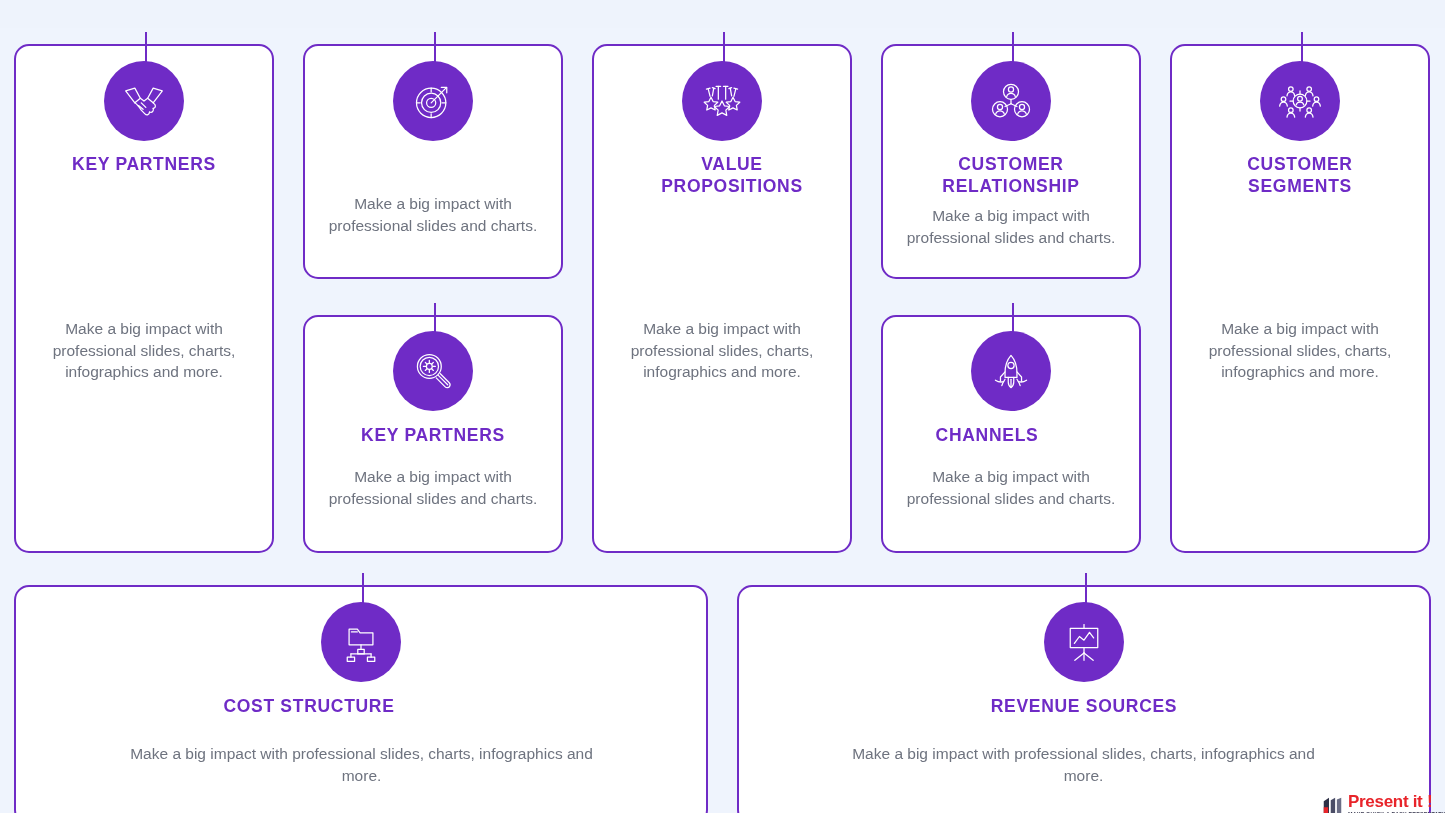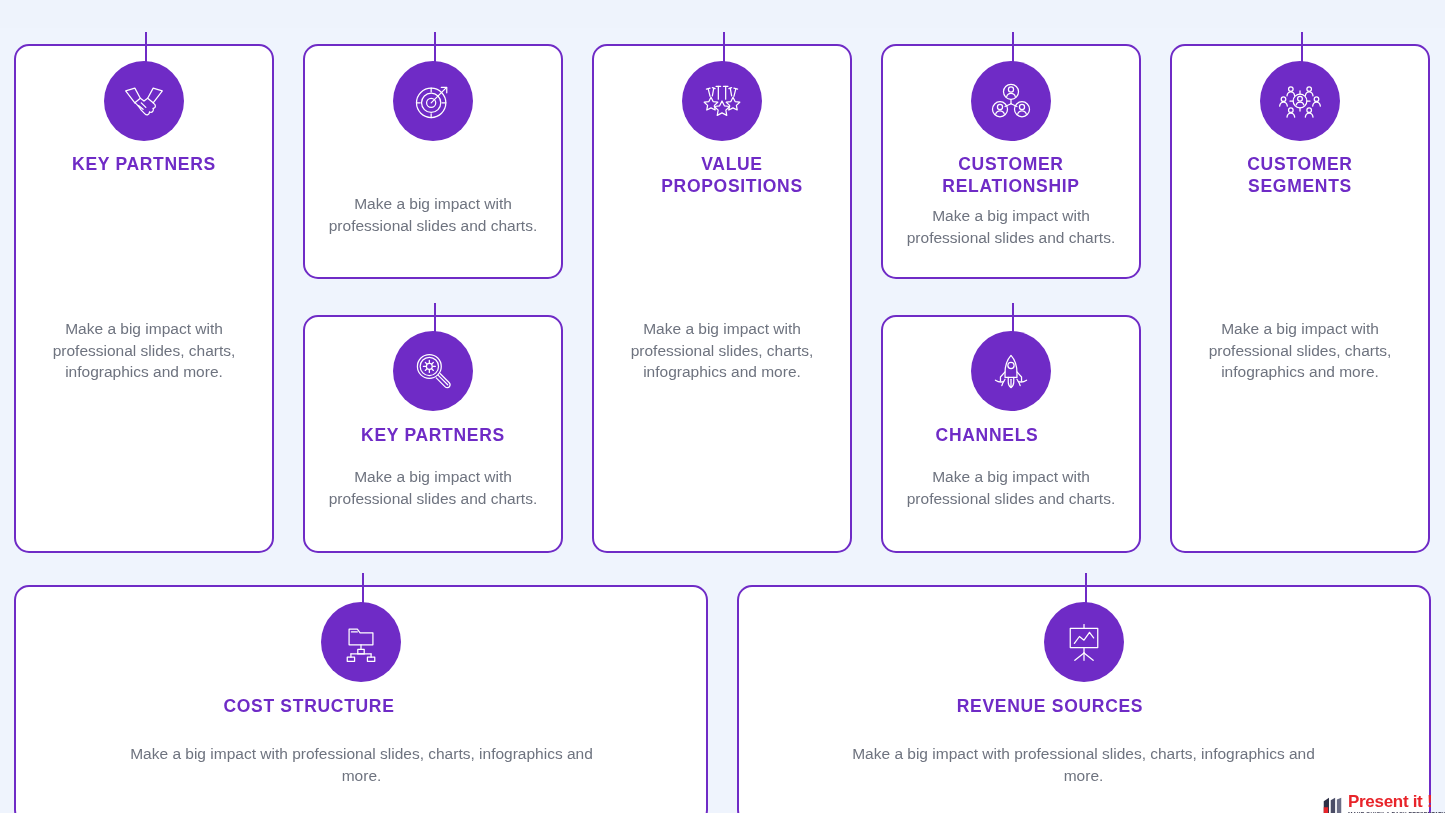--- a/index.html
+++ b/index.html
@@ -312,21 +312,21 @@
     <svg viewBox="0 0 48 48">
       <path d="M24 5 L24 9"></path>
       <rect x="9" y="9" width="30" height="21"></rect>
       <path d="M13.5 25.5 L19 18 L24 22 L30 13.5 L34.5 19.5"></path>
       <path d="M24 30 L24 36"></path>
       <path d="M24 36 L14 44"></path>
       <path d="M24 36 L34 44"></path>
       <path d="M24 36 L24 44"></path>
     </svg>
   </div>
-  <div class="card-title" style="left:703px; width:694px; top:667px;">REVENUE SOURCES</div>
+  <div class="card-title" style="left:737px; width:694px; top:667px;">REVENUE SOURCES</div>
   <div class="card-body" style="left:852px; width:463px; top:715px;">Make a big impact with professional slides, charts, infographics and more.</div>
 
   <div class="logo">
     <svg class="logo-mark" viewBox="0 0 24 24">
       <g fill="#2f3147">
         <path d="M2 7 L8 3 L8 21 L2 21 Z"></path>
         <path d="M10 6 L15 3 L15 21 L10 21 Z" fill="#4a4d66"></path>
         <path d="M17 5 L22 3 L22 21 L17 21 Z" fill="#6a6d85"></path>
       </g>
       <rect x="2" y="14" width="5" height="7" fill="#e8242a"></rect>

